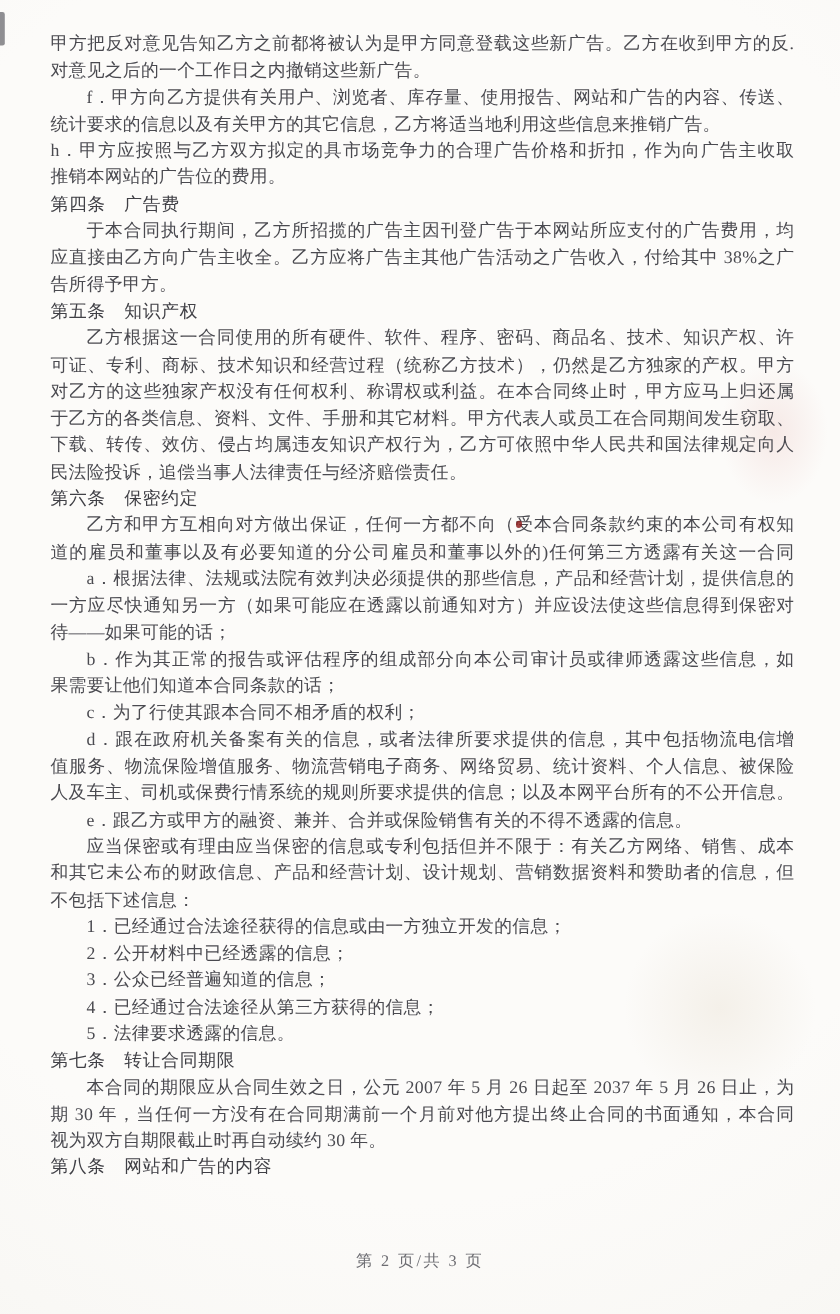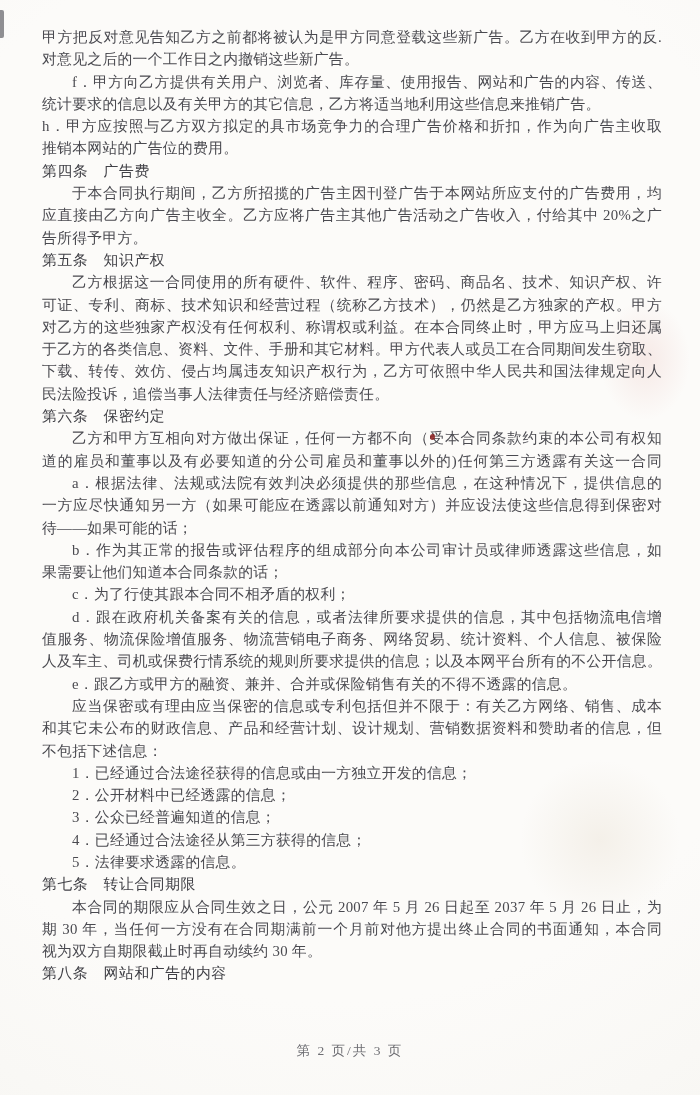--- a/index.html
+++ b/index.html
@@ -56,33 +56,33 @@
 
   <div class="text-block">
       <div class="ln st">甲方把反对意见告知乙方之前都将被认为是甲方同意登载这些新广告。乙方在收到甲方的反.</div>
       <div class="ln">对意见之后的一个工作日之内撤销这些新广告。</div>
       <div class="ln ind st">f．甲方向乙方提供有关用户、浏览者、库存量、使用报告、网站和广告的内容、传送、</div>
       <div class="ln">统计要求的信息以及有关甲方的其它信息，乙方将适当地利用这些信息来推销广告。</div>
       <div class="ln st">h．甲方应按照与乙方双方拟定的具市场竞争力的合理广告价格和折扣，作为向广告主收取</div>
       <div class="ln">推销本网站的广告位的费用。</div>
       <div class="ln hd">第四条　广告费</div>
       <div class="ln ind st">于本合同执行期间，乙方所招揽的广告主因刊登广告于本网站所应支付的广告费用，均</div>
-      <div class="ln st">应直接由乙方向广告主收全。乙方应将广告主其他广告活动之广告收入，付给其中 20%之广</div>
+      <div class="ln st">应直接由乙方向广告主收全。乙方应将广告主其他广告活动之广告收入，付给其中 38%之广</div>
       <div class="ln">告所得予甲方。</div>
       <div class="ln hd">第五条　知识产权</div>
       <div class="ln ind st">乙方根据这一合同使用的所有硬件、软件、程序、密码、商品名、技术、知识产权、许</div>
       <div class="ln st">可证、专利、商标、技术知识和经营过程（统称乙方技术），仍然是乙方独家的产权。甲方</div>
       <div class="ln st">对乙方的这些独家产权没有任何权利、称谓权或利益。在本合同终止时，甲方应马上归还属</div>
       <div class="ln st">于乙方的各类信息、资料、文件、手册和其它材料。甲方代表人或员工在合同期间发生窃取、</div>
       <div class="ln st">下载、转传、效仿、侵占均属违友知识产权行为，乙方可依照中华人民共和国法律规定向人</div>
       <div class="ln">民法险投诉，追偿当事人法律责任与经济赔偿责任。</div>
       <div class="ln hd">第六条　保密约定</div>
       <div class="ln ind st">乙方和甲方互相向对方做出保证，任何一方都不向（受本合同条款约束的本公司有权知</div>
       <div class="ln st">道的雇员和董事以及有必要知道的分公司雇员和董事以外的)任何第三方透露有关这一合同</div>
-      <div class="ln ind st">a．根据法律、法规或法院有效判决必须提供的那些信息，在这种情况下，提供信息的</div>
+      <div class="ln ind st">a．根据法律、法规或法院有效判决必须提供的那些信息，产品和经营计划，提供信息的</div>
       <div class="ln st">一方应尽快通知另一方（如果可能应在透露以前通知对方）并应设法使这些信息得到保密对</div>
       <div class="ln">待——如果可能的话；</div>
       <div class="ln ind st">b．作为其正常的报告或评估程序的组成部分向本公司审计员或律师透露这些信息，如</div>
       <div class="ln">果需要让他们知道本合同条款的话；</div>
       <div class="ln ind">c．为了行使其跟本合同不相矛盾的权利；</div>
       <div class="ln ind st">d．跟在政府机关备案有关的信息，或者法律所要求提供的信息，其中包括物流电信增</div>
       <div class="ln st">值服务、物流保险增值服务、物流营销电子商务、网络贸易、统计资料、个人信息、被保险</div>
       <div class="ln st">人及车主、司机或保费行情系统的规则所要求提供的信息；以及本网平台所有的不公开信息。</div>
       <div class="ln ind">e．跟乙方或甲方的融资、兼并、合并或保险销售有关的不得不透露的信息。</div>
       <div class="ln ind st">应当保密或有理由应当保密的信息或专利包括但并不限于：有关乙方网络、销售、成本</div>

